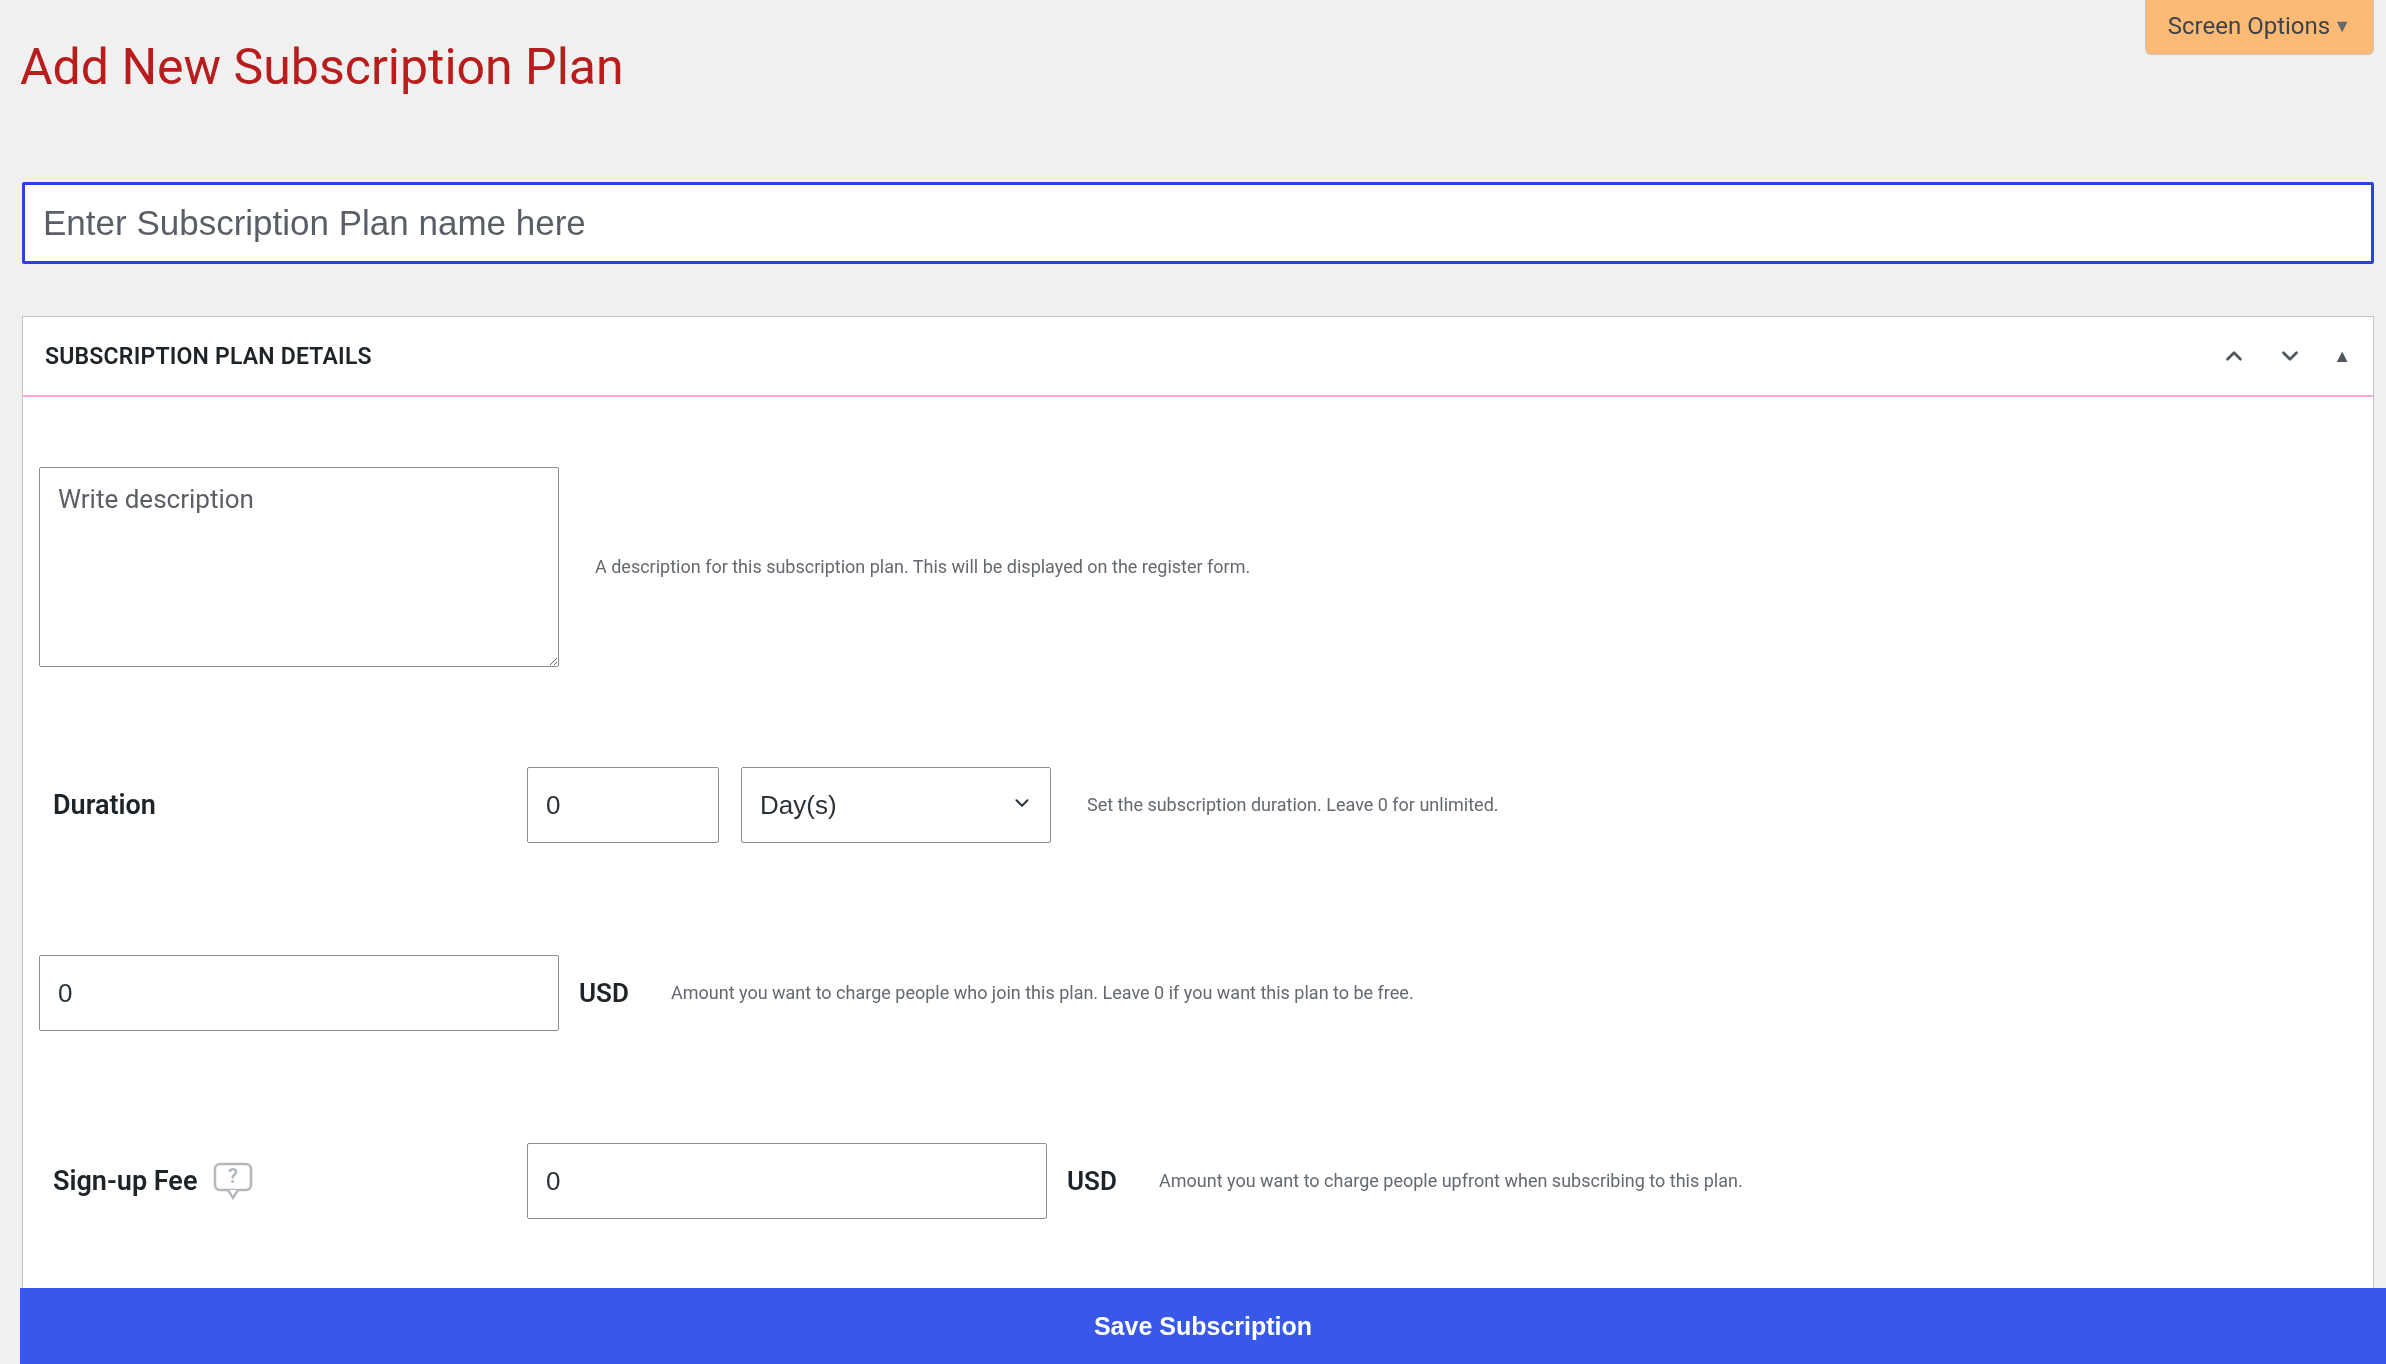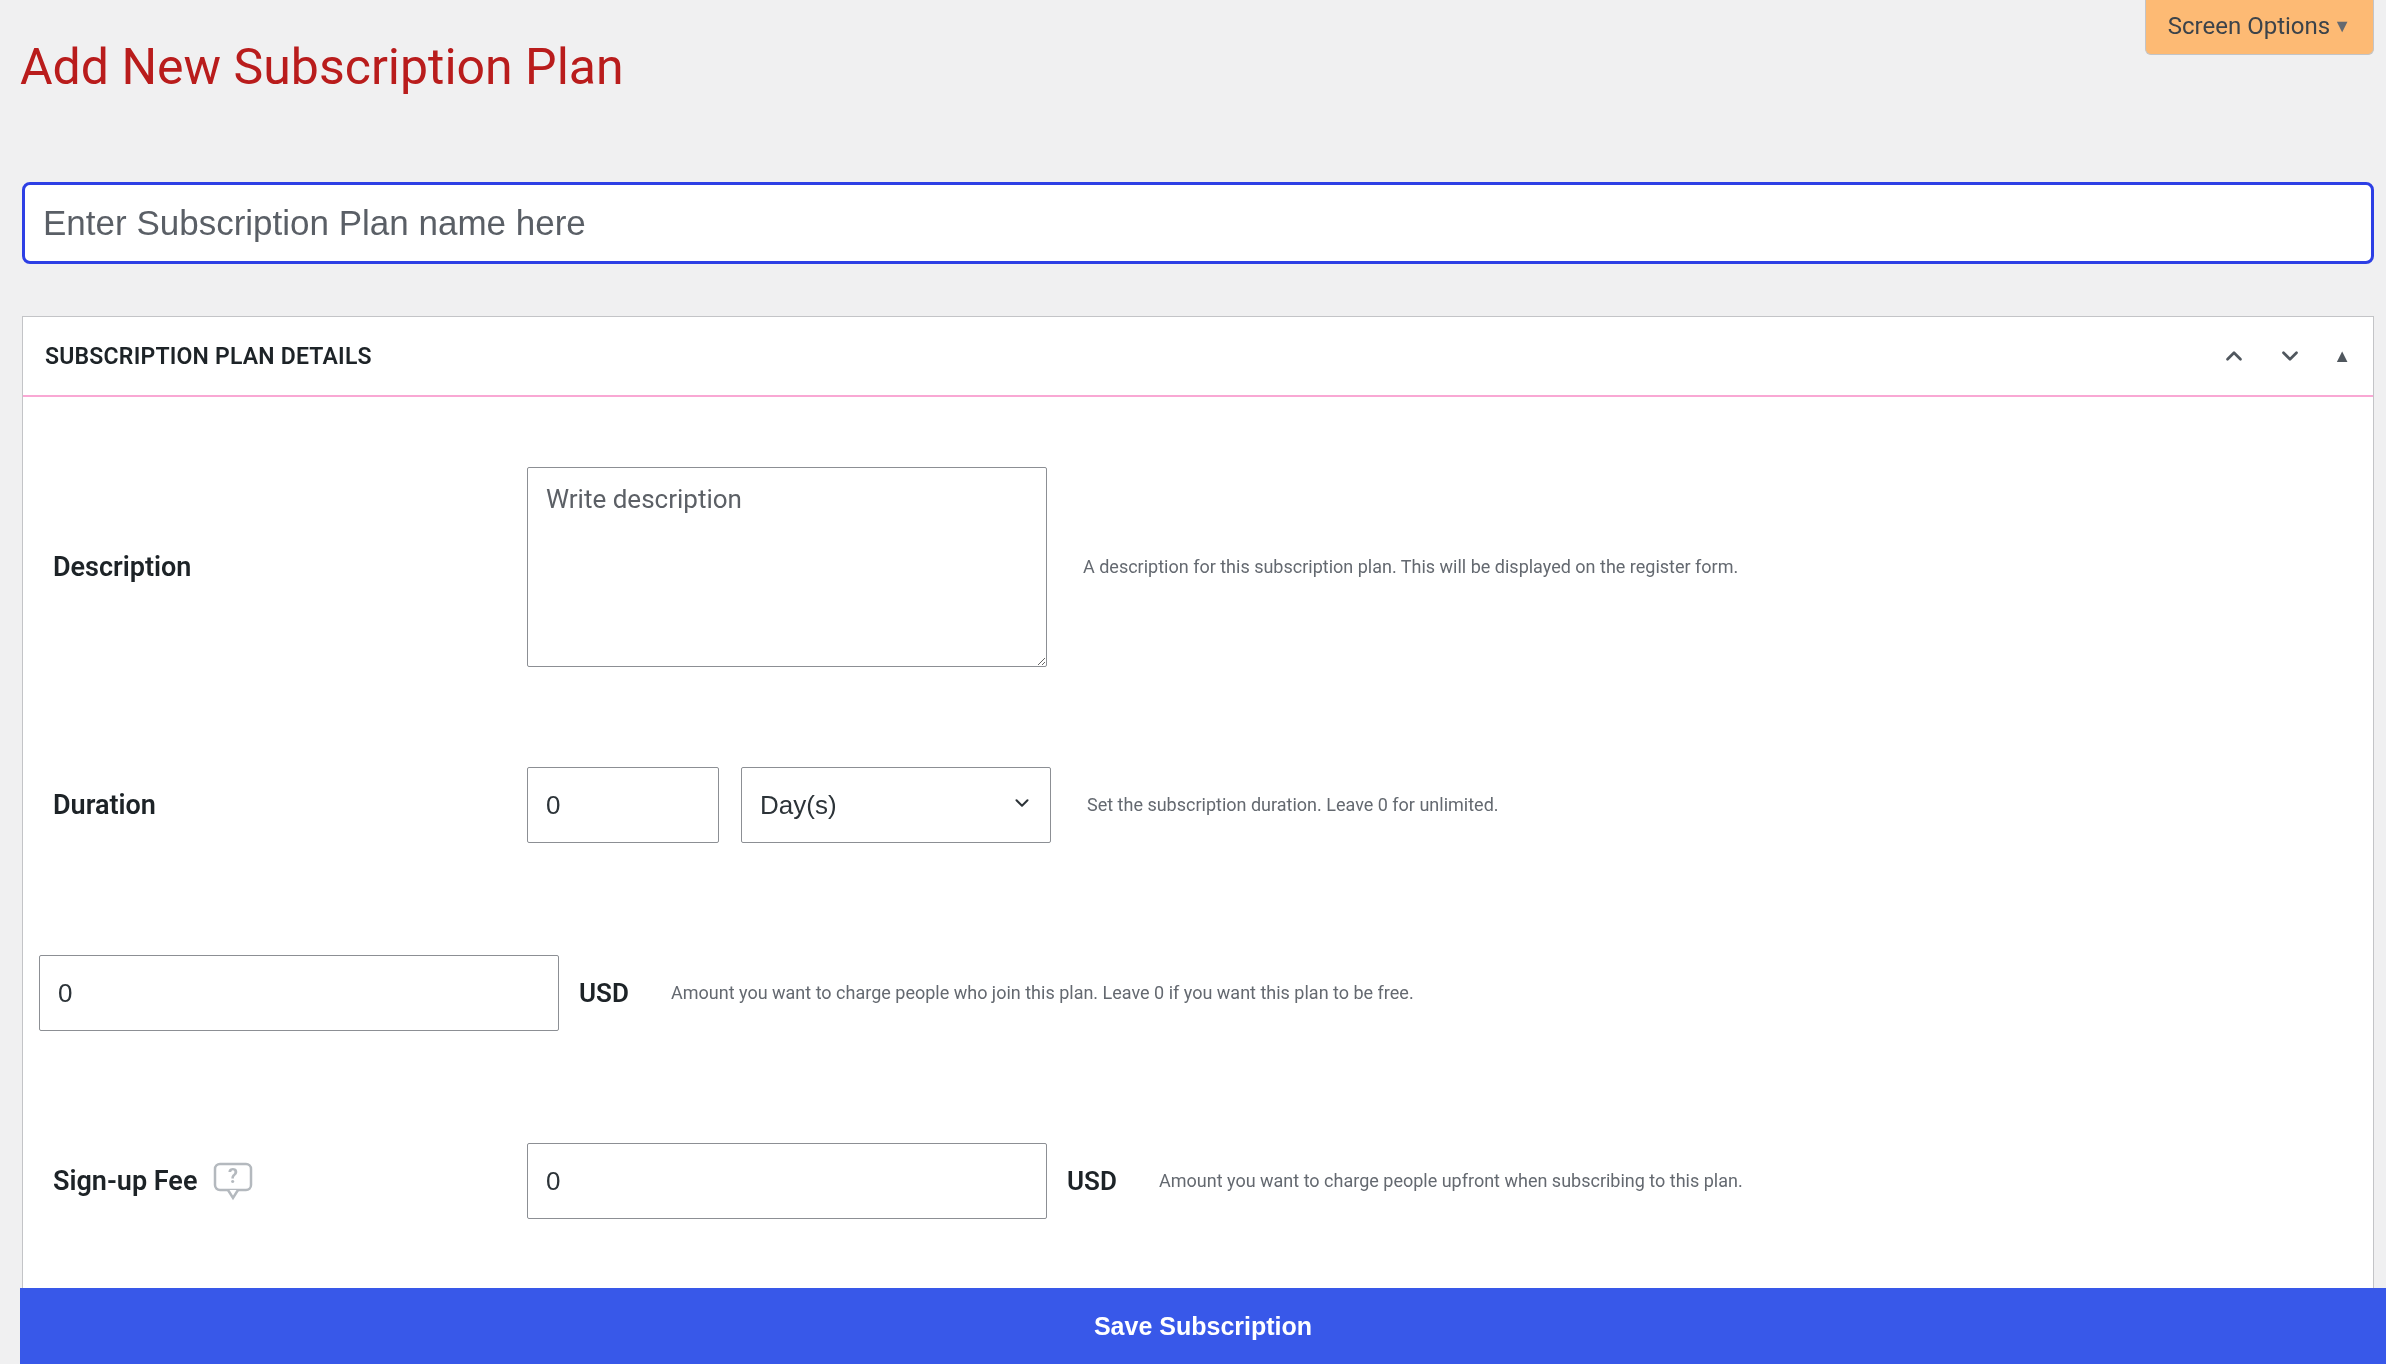--- a/index.html
+++ b/index.html
@@ -53,21 +53,21 @@
   }
   .title-input {
     width: 100%;
     height: 82px;
     border: 3px solid #2d3fe5;
     background: #fff;
     font-size: 35px;
     color: #333;
     padding: 0 18px;
     outline: none;
-    border-radius: 8px;
+    border-radius: 2px;
   }
   .title-input::placeholder { color: #5a5f66; }
 
   
   .metabox {
     position: absolute;
     top: 316px;
     left: 22px;
     right: 12px;
     background: #fff;
@@ -270,23 +270,20 @@
             <polyline points="6 9 12 15 18 9"></polyline>
           </svg>
       </span>
       <span class="tri-up">▲</span>
     </div>
   </div>
 
   <div class="form-body">
 
     <div class="row description-row">
-      <div class="label-col">
-        <span class="field-label">Description</span>
-      </div>
       <div class="controls-col">
         <textarea class="desc" placeholder="Write description" style=""></textarea>
       </div>
       <div class="help-col">A description for this subscription plan. This will be displayed on the register form.</div>
     </div>
 
     <div class="row">
       <div class="label-col">
         <span class="field-label">Duration</span>
       </div>

